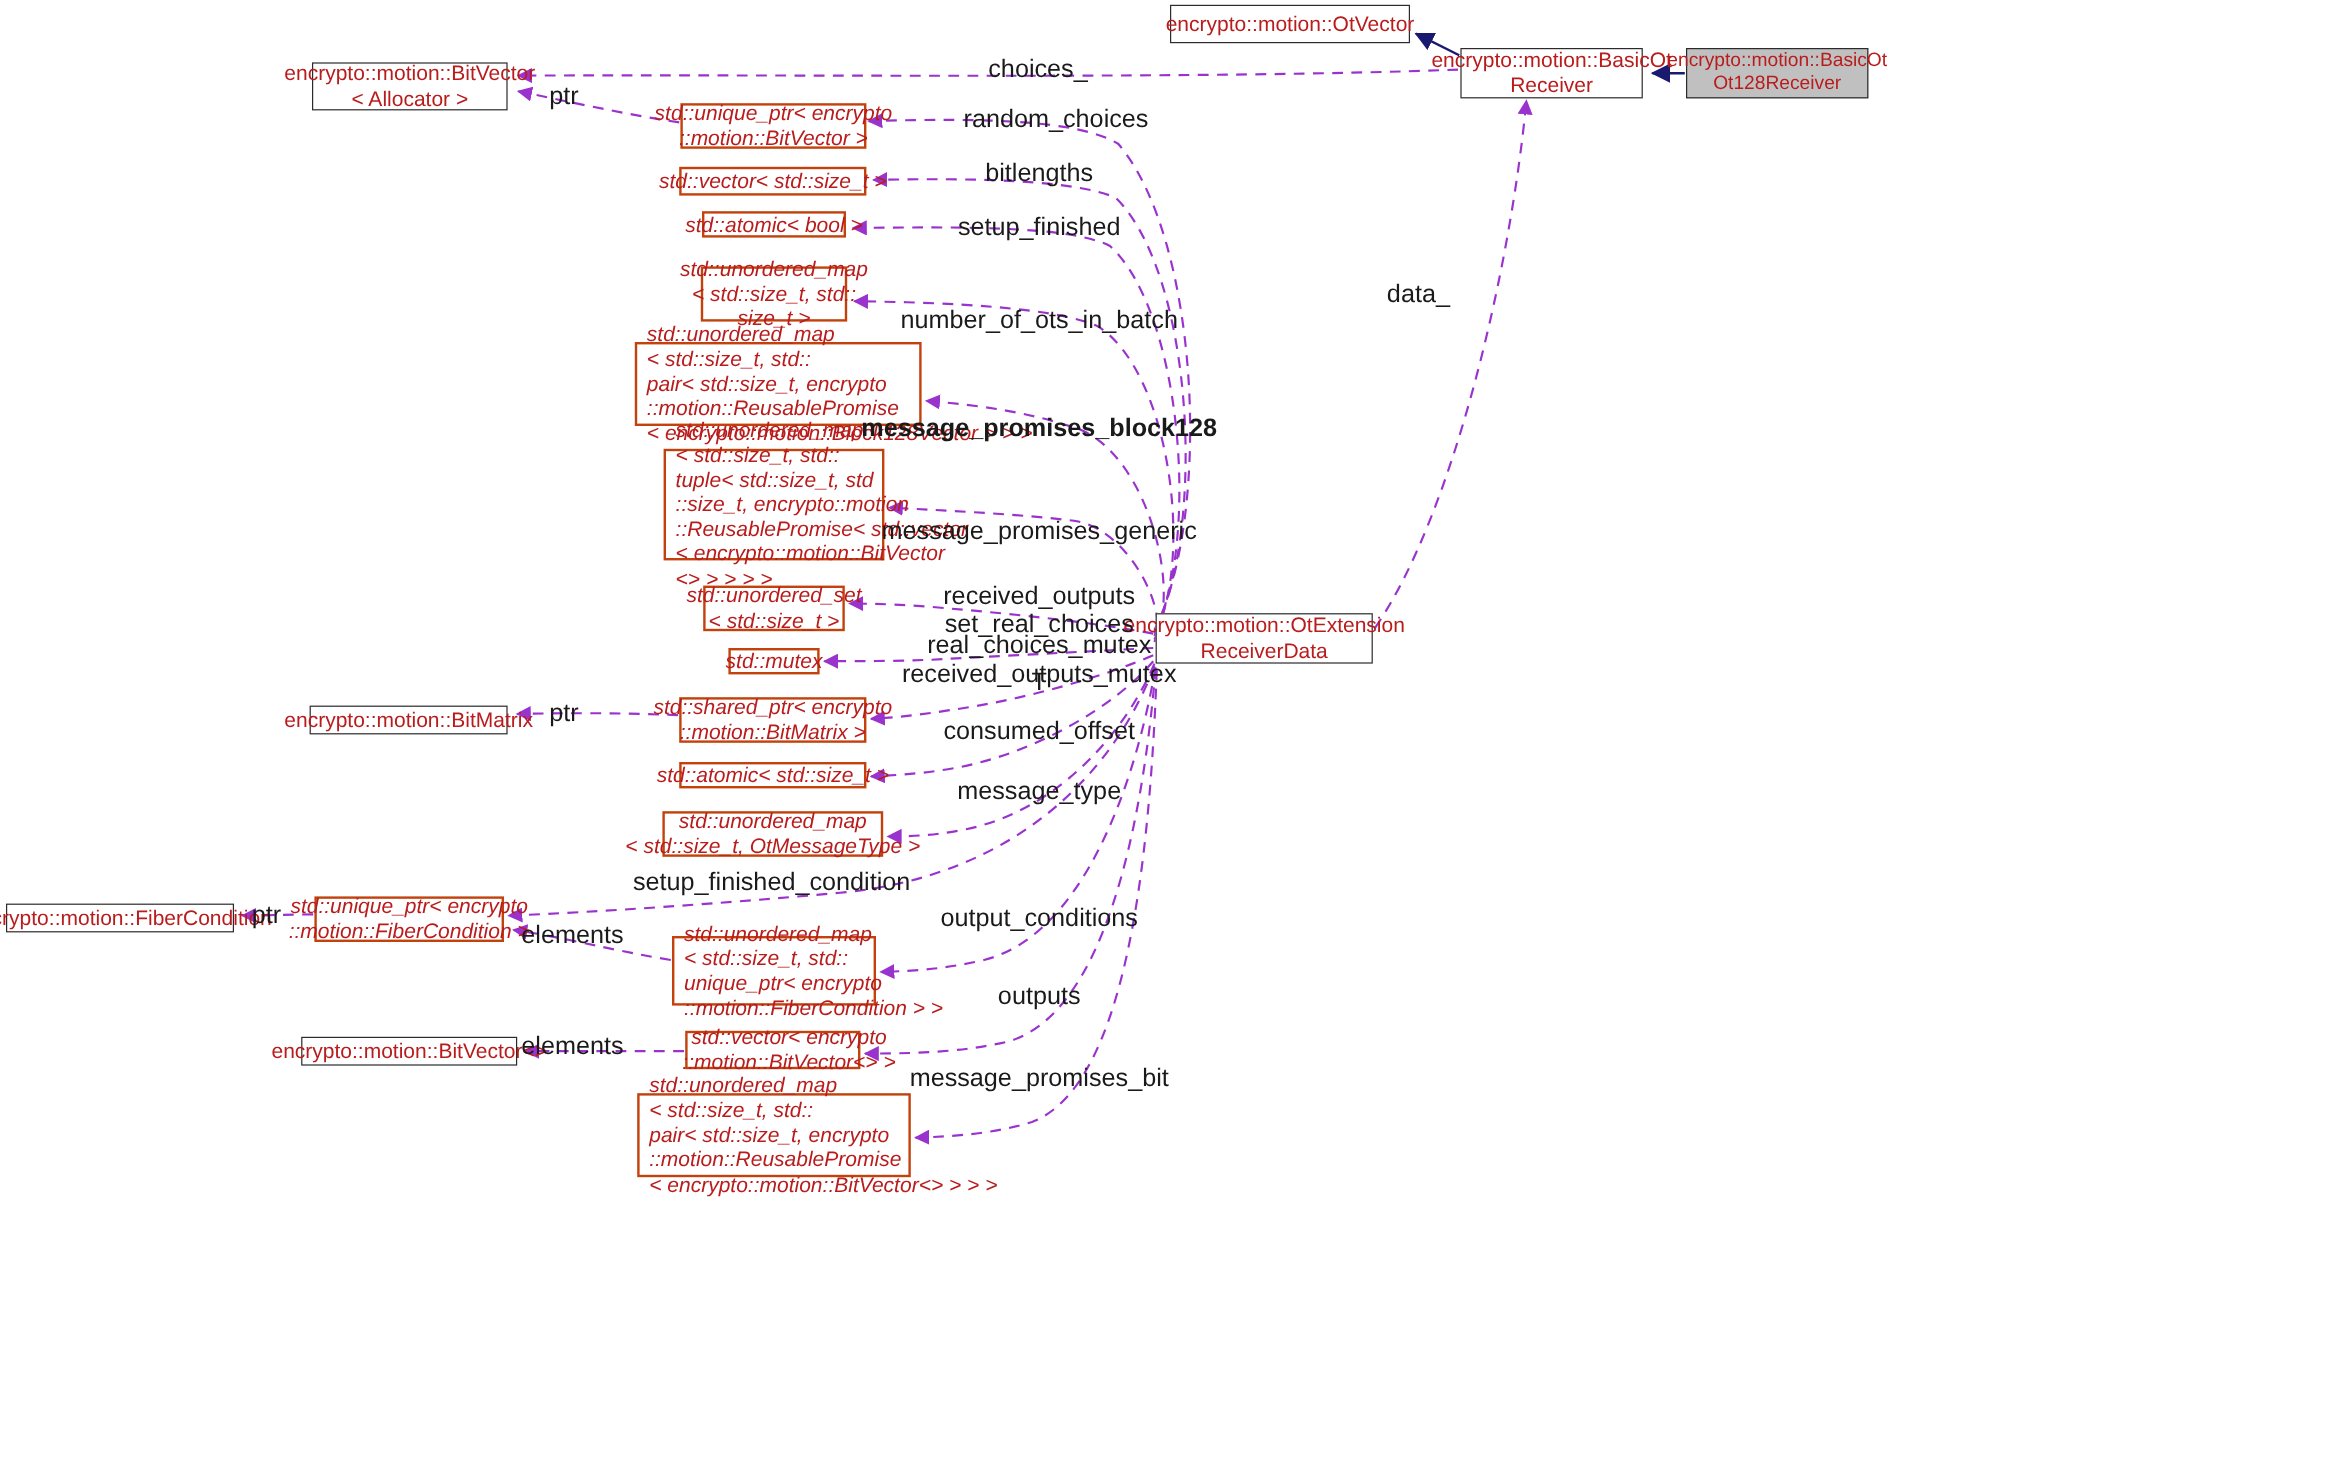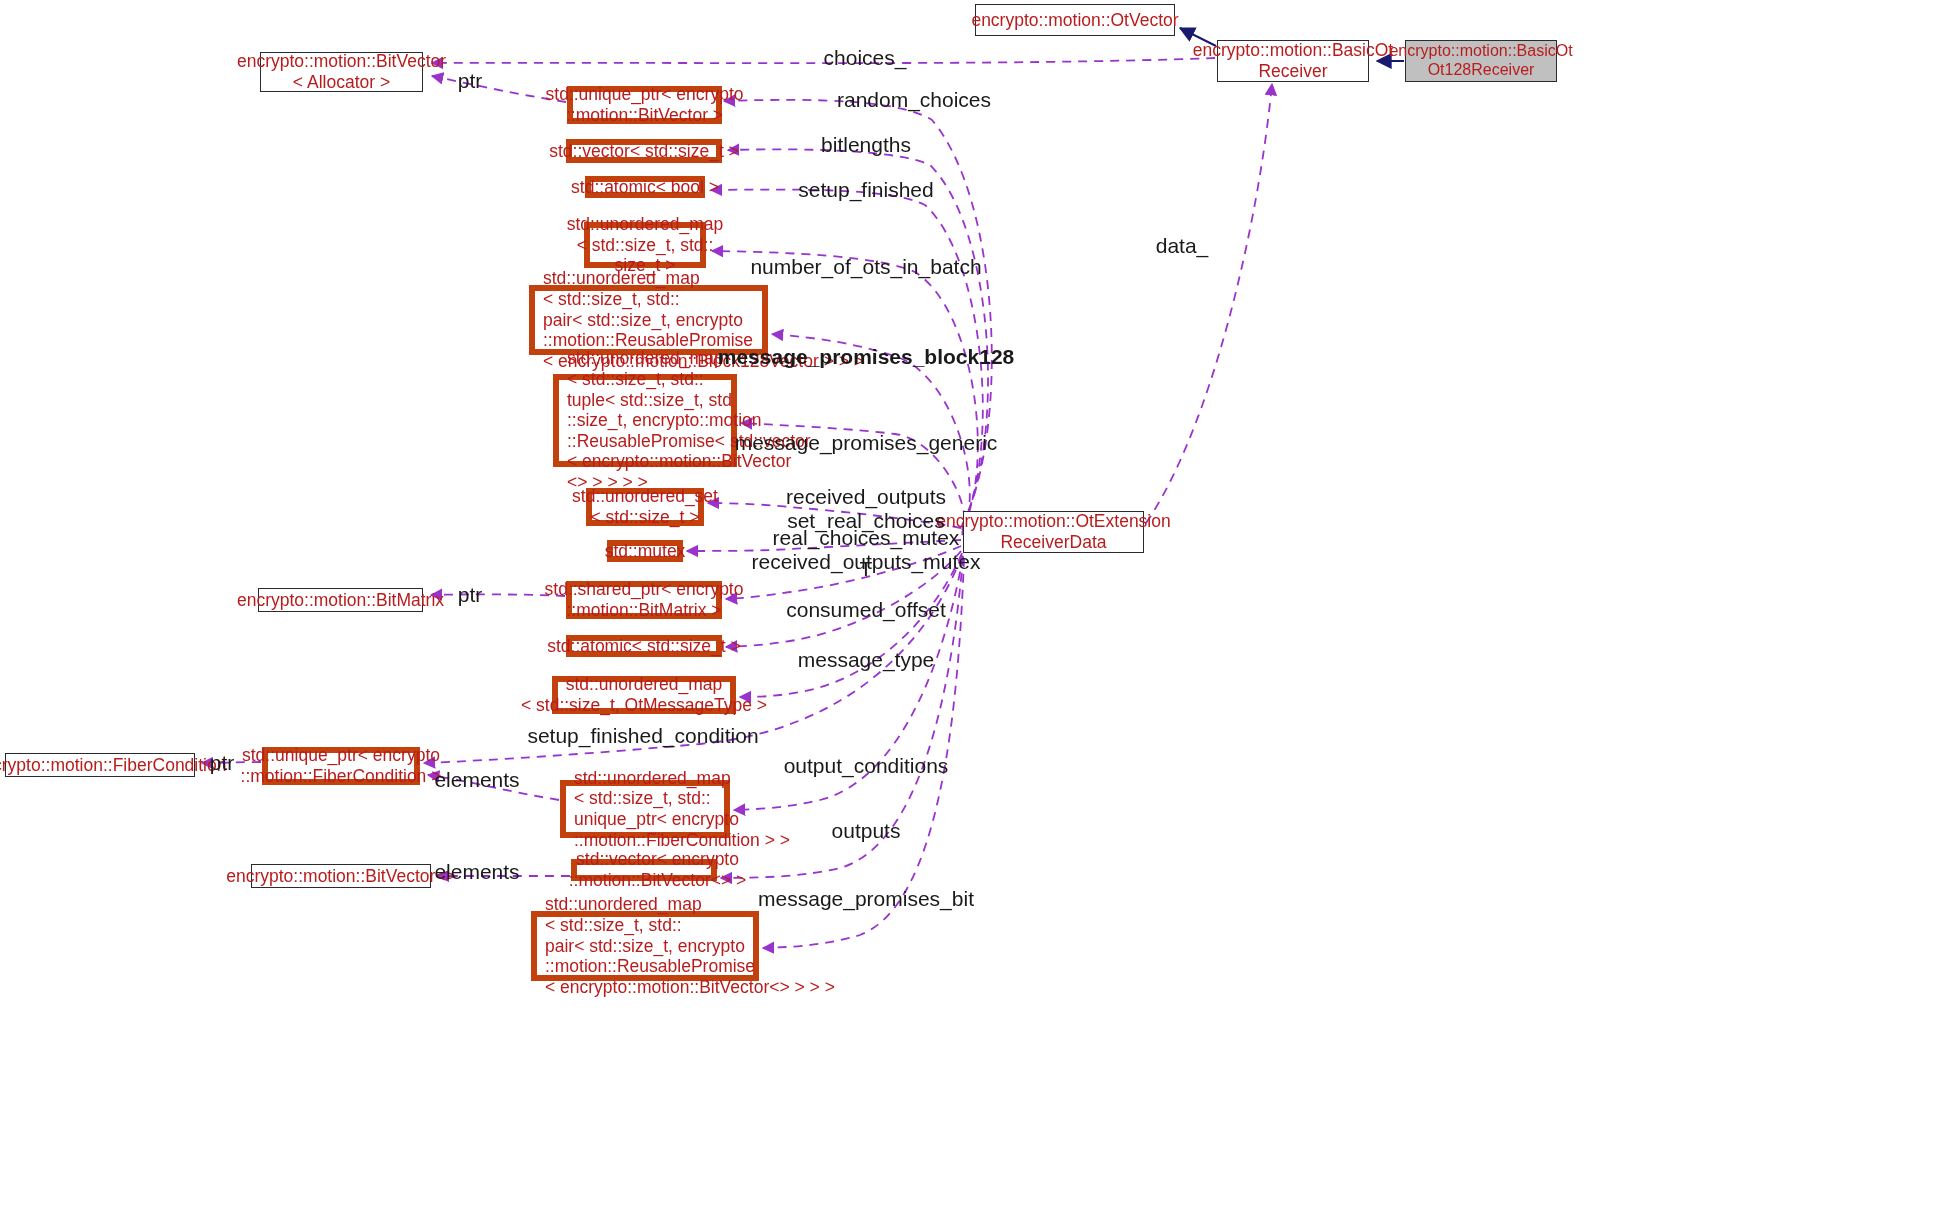--- a/index.html
+++ b/index.html
@@ -32,22 +32,23 @@
     align-items: center;
     justify-content: center;
     text-align: center;
     line-height: 1.18;
     color: #b91c1c;
     white-space: pre;
     z-index: 3;
   }
   
   .node.plain {
-    border: 6px solid #c2410c;
+    border: 2px solid #c2410c;
     font-size: 17.5px;
+    font-style: italic;
   }
   
   .node.klass {
     border: 1.6px solid #2b2b2b;
     font-size: 17.5px;
   }
   
   .node.current {
     background: #c0c0c0;
     border: 1.6px solid #2b2b2b;
@@ -194,34 +195,34 @@
   <div class="node plain" style="left:262px;top:747px;width:158px;height:38px;">std::unique_ptr&lt; encrypto
 ::motion::FiberCondition &gt;</div>
 
   <div class="node plain node-left" style="left:560px;top:780px;width:170px;height:58px;">std::unordered_map
 &lt; std::size_t, std::
 unique_ptr&lt; encrypto
 ::motion::FiberCondition &gt; &gt;</div>
 
   <div class="node klass" style="left:251px;top:864px;width:180px;height:24px;">encrypto::motion::BitVector&lt;&gt;</div>
 
-  <div class="node plain" style="left:571px;top:859px;width:146px;height:22px;padding-left:27px;">std::vector&lt; encrypto
+  <div class="node plain" style="left:571px;top:859px;width:146px;height:32px;padding-left:27px;">std::vector&lt; encrypto
 ::motion::BitVector&lt;&gt; &gt;</div>
 
   <div class="node plain node-left" style="left:531px;top:911px;width:228px;height:70px;">std::unordered_map
 &lt; std::size_t, std::
 pair&lt; std::size_t, encrypto
 ::motion::ReusablePromise
 &lt; encrypto::motion::BitVector&lt;&gt; &gt; &gt; &gt;</div>
 
   <div class="node klass" style="left:963px;top:511px;width:181px;height:42px;">encrypto::motion::OtExtension
 ReceiverData</div>
 
   <div class="edge-label" style="left:865px;top:46px;">choices_</div>
-  <div class="edge-label" style="left:914px;top:88px;">random_choices</div>
+  <div class="edge-label" style="left:880px;top:88px;">random_choices</div>
   <div class="edge-label" style="left:866px;top:133px;">bitlengths</div>
   <div class="edge-label" style="left:866px;top:178px;">setup_finished</div>
   <div class="edge-label" style="left:866px;top:255px;">number_of_ots_in_batch</div>
   <div class="edge-label" style="left:866px;top:345px;font-weight:bold;">message_promises_block128</div>
   <div class="edge-label" style="left:866px;top:431px;">message_promises_generic</div>
   <div class="edge-label" style="left:866px;top:485px;">received_outputs
 set_real_choices</div>
   <div class="edge-label" style="left:866px;top:526px;">real_choices_mutex
 received_outputs_mutex</div>
   <div class="edge-label" style="left:866px;top:557px;">T</div>

